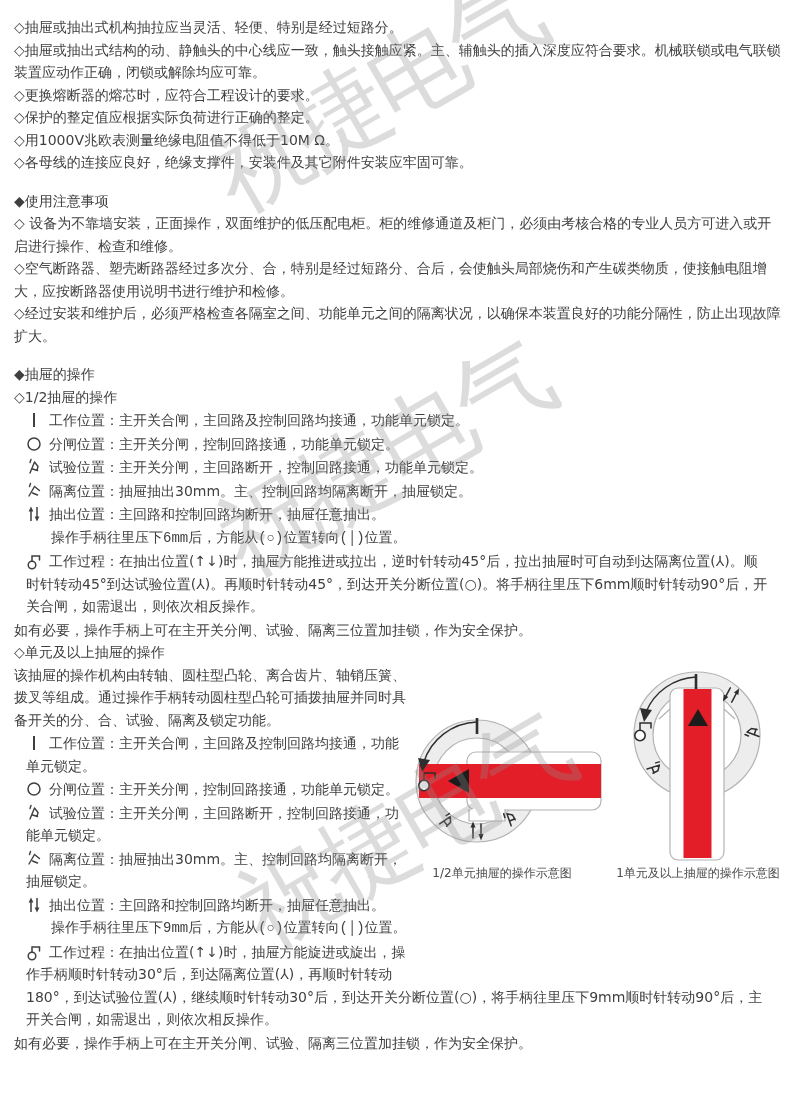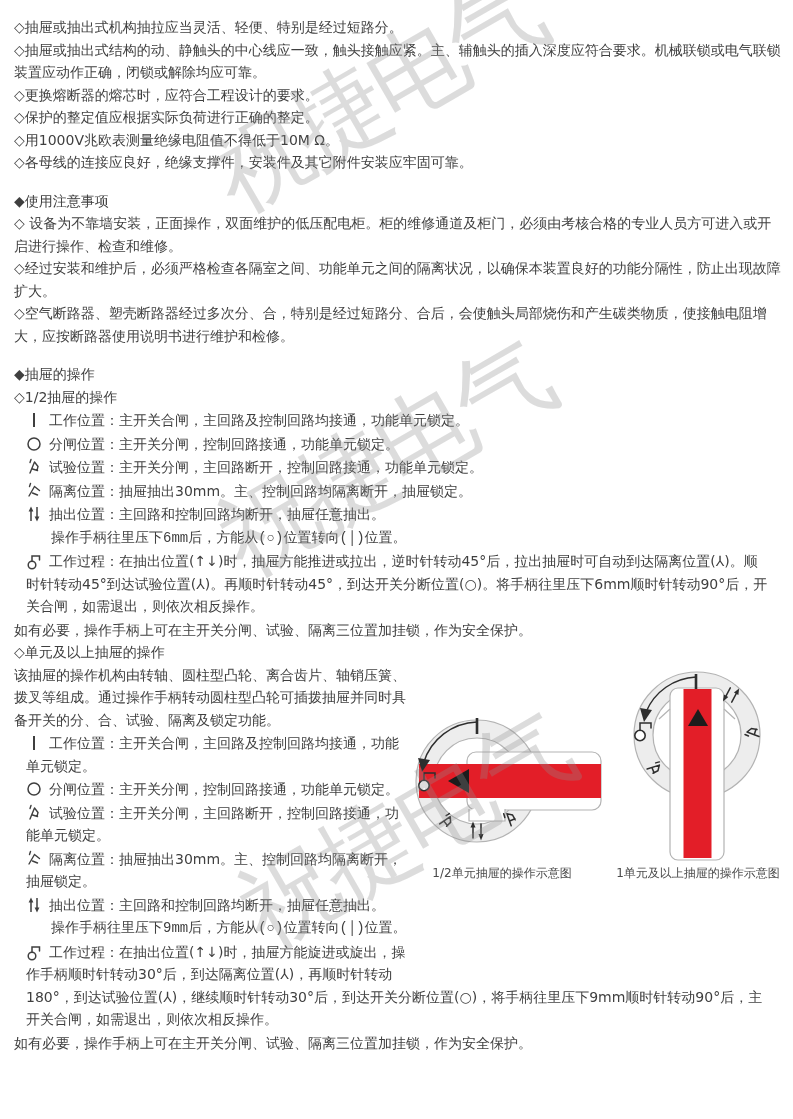--- a/index.html
+++ b/index.html
@@ -44,22 +44,22 @@
         <p class="para">◇抽屉或抽出式结构的动、静触头的中心线应一致，触头接触应紧。主、辅触头的插入深度应符合要求。机械联锁或电气联锁装置应动作正确，闭锁或解除均应可靠。</p>
         <p class="para">◇更换熔断器的熔芯时，应符合工程设计的要求。</p>
         <p class="para">◇保护的整定值应根据实际负荷进行正确的整定。</p>
         <p class="para">◇用1000V兆欧表测量绝缘电阻值不得低于10M Ω。</p>
         <p class="para">◇各母线的连接应良好，绝缘支撑件，安装件及其它附件安装应牢固可靠。</p>
       </div>
 
     <p class="hd">◆使用注意事项</p>
     <div id="usage-notes">
         <p class="para">◇ 设备为不靠墙安装，正面操作，双面维护的低压配电柜。柜的维修通道及柜门，必须由考核合格的专业人员方可进入或开启进行操作、检查和维修。</p>
+        <p class="para">◇空气断路器、塑壳断路器经过多次分、合，特别是经过短路分、合后，会使触头局部烧伤和产生碳类物质，使接触电阻增大，应按断路器使用说明书进行维护和检修。</p>
         <p class="para">◇经过安装和维护后，必须严格检查各隔室之间、功能单元之间的隔离状况，以确保本装置良好的功能分隔性，防止出现故障扩大。</p>
-        <p class="para">◇空气断路器、塑壳断路器经过多次分、合，特别是经过短路分、合后，会使触头局部烧伤和产生碳类物质，使接触电阻增大，应按断路器使用说明书进行维护和检修。</p>
       </div>
 
     <p class="hd">◆抽屉的操作</p>
     <p class="subhd">◇1/2抽屉的操作</p>
     <div id="half-positions">
         <p class="pos"><span class="picon"><svg width="17" height="18" viewBox="0 0 17 18">
               <line x1="8" y1="2" x2="8" y2="16" stroke="#3f3f3f" stroke-width="2"></line>
             </svg></span><span>工作位置：主开关合闸，主回路及控制回路均接通，功能单元锁定。</span></p>
         <p class="pos"><span class="picon"><svg width="17" height="18" viewBox="0 0 17 18">
               <circle cx="8" cy="9" r="6" fill="none" stroke="#3f3f3f" stroke-width="1.5"></circle>

